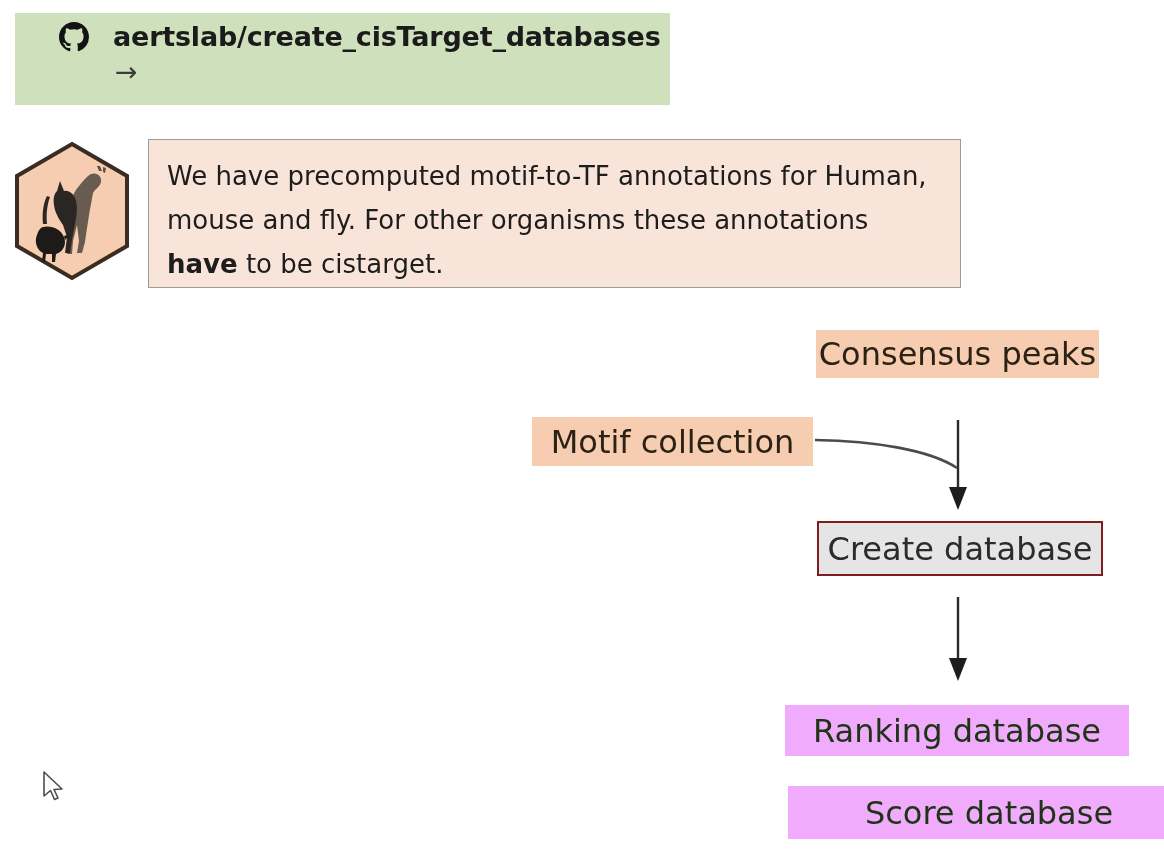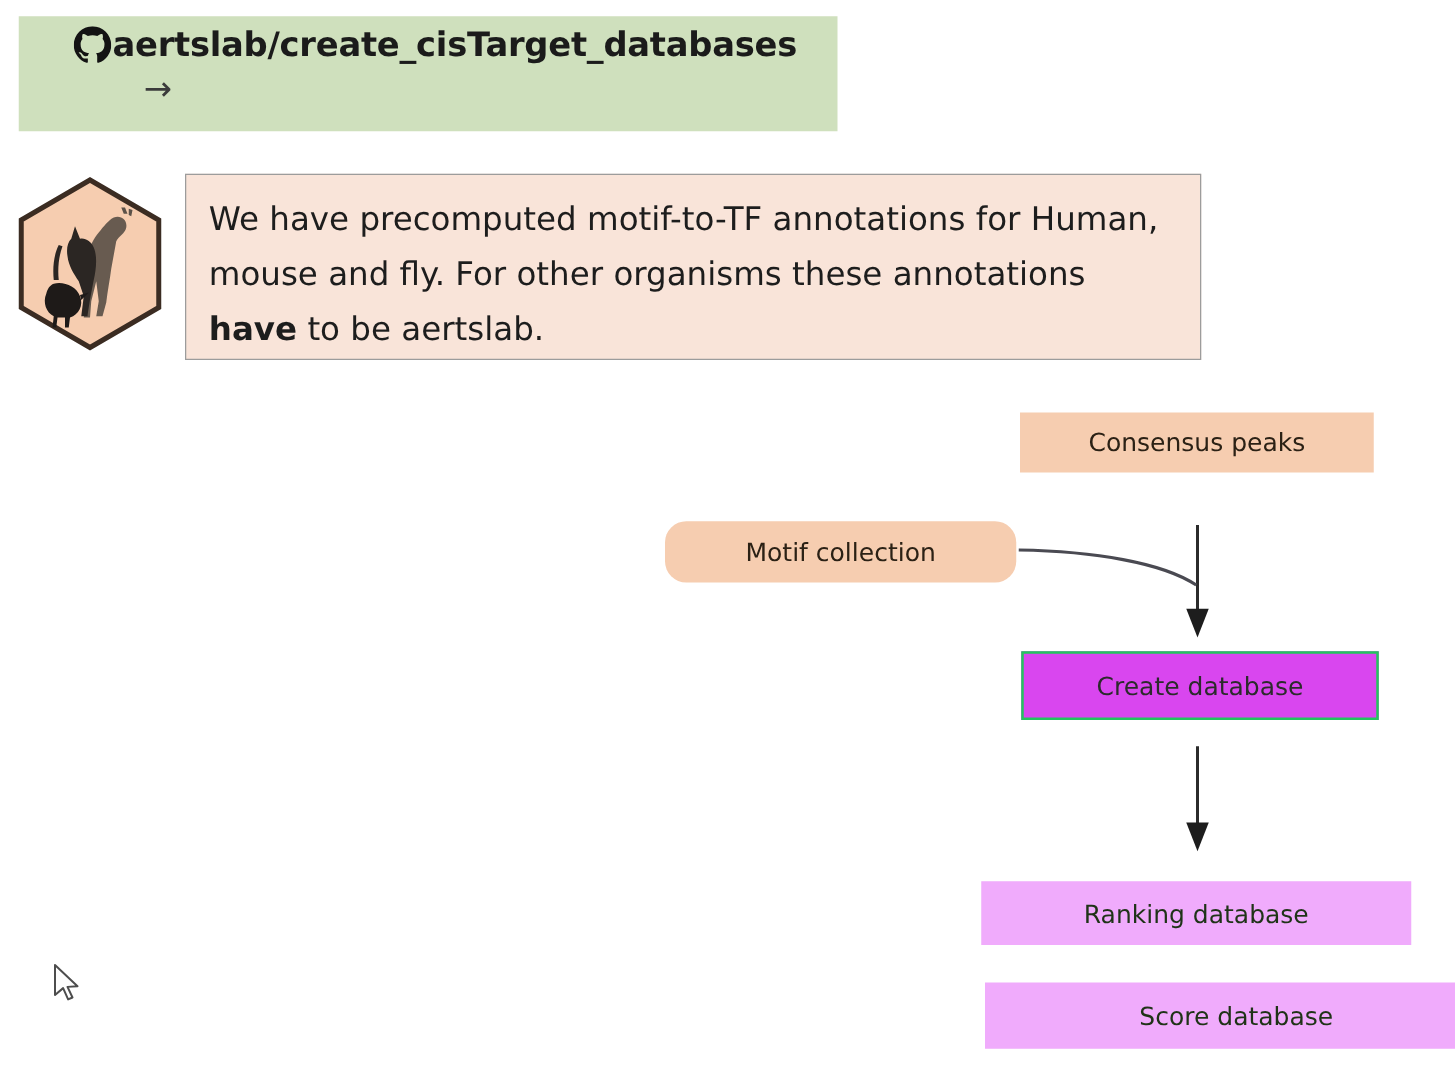--- a/index.html
+++ b/index.html
@@ -22,23 +22,23 @@
     left: 15px;
     top: 13px;
     width: 655px;
     height: 92px;
     background: #cfe0bd;
     box-sizing: border-box;
     padding: 8px 0 0 0;
   }
   .header-line1 {
     display: flex;
-    align-items: flex-start;
+    align-items: flex-end;
     margin-left: 44px;
-    gap: 1px;
+    gap: 24px;
   }
   .gh-icon {
     width: 30px;
     height: 30px;
     flex: none;
     display: block;
   }
   .repo-text {
     font-size: 27px;
     font-weight: bold;
@@ -90,39 +90,39 @@
   }
   .callout b { font-weight: bold; }
 
   
   .flow-box {
     position: absolute;
     box-sizing: border-box;
     display: flex;
     align-items: center;
     justify-content: center;
-    font-size: 20px;
+    font-size: 32px;
     white-space: nowrap;
   }
   .box-orange {
     background: #f6cdb0;
     color: #2b2115;
   }
   .box-green {
     background: #f0abfc;
     color: #1f3317;
   }
   .box-white {
-    background: #d946ef;
-    border: 2px solid #22c55e;
+    background: #e5e5e5;
+    border: 2px solid #7f1d1d;
     color: #2b2b2b;
   }
 
   #box-consensus-peaks { left: 816px; top: 330px; width: 283px; height: 48px; }
-  #box-motif-collection { left: 532px; top: 417px; width: 281px; height: 49px; border-radius: 17px; }
+  #box-motif-collection { left: 532px; top: 417px; width: 281px; height: 49px; }
   #box-create-database { left: 817px; top: 521px; width: 286px; height: 55px; }
   #box-ranking-database { left: 785px; top: 705px; width: 344px; height: 51px; }
   #box-score-database  { left: 788px; top: 786px; width: 402px; height: 53px; }
 
   
   .connectors {
     position: absolute;
     left: 0; top: 0;
     width: 1164px;
     height: 864px;
@@ -175,21 +175,21 @@
              C40,58 41,53 44,50 Z" fill="#2b2623"></path>
     <path d="M37,56 C34,64 33,74 34,83 L30,83 C29,73 30,63 34,55 Z" fill="#2b2623"></path>
 
     <path d="M30,86 C38,84 48,88 51,96 C54,103 50,111 43,113 L42,121 L39,121 L39,113
              L33,113 L32,121 L29,121 L30,112 C24,109 21,101 24,94 C25,90 27,87 30,86 Z" fill="#1e1a18"></path>
     <path d="M51,95 L58,93 L52,99 Z" fill="#1e1a18"></path>
   </svg>
 </div>
 
 <div class="callout">
-  <p><span>We have precomputed motif-to-TF annotations for Human, mouse and fly. For other organisms these annotations </span><b>have</b><span> to be aertslab.</span></p>
+  <p><span>We have precomputed motif-to-TF annotations for Human, mouse and fly. For other organisms these annotations </span><b>have</b><span> to be cistarget.</span></p>
 </div>
 
 <svg class="connectors">
 
   <line x1="958" y1="420" x2="958" y2="492" stroke="#2b2b2b" stroke-width="2.4"></line>
   <polygon points="958,510 949,487 967,487" fill="#1d1d1d"></polygon>
 
   <path d="M815,440 C875,441 930,450 957,468" fill="none" stroke="#4a4a52" stroke-width="2.6"></path>
 
   <line x1="958" y1="597" x2="958" y2="663" stroke="#2b2b2b" stroke-width="2.4"></line>

